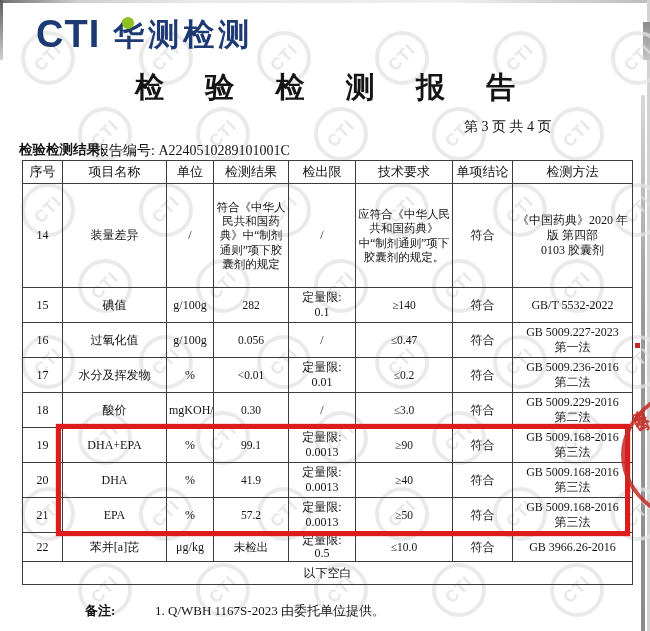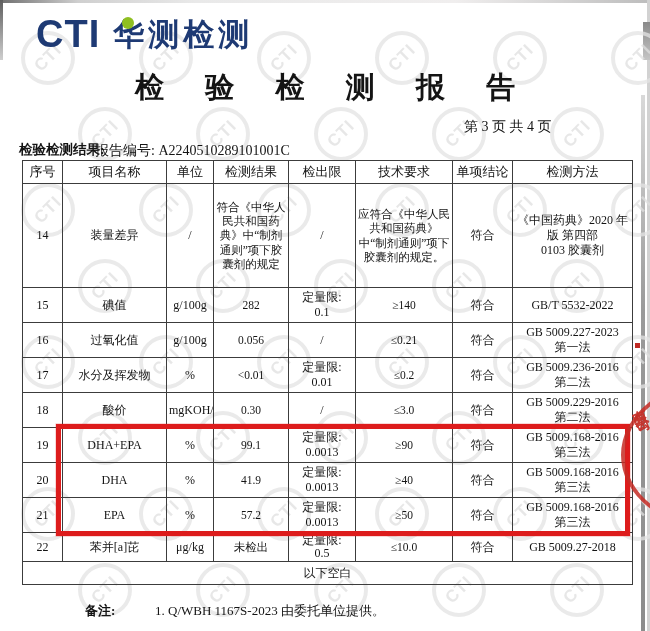--- a/index.html
+++ b/index.html
@@ -276,21 +276,21 @@
     <td class="c-req">≥140</td>
     <td class="c-concl">符合</td>
     <td class="c-method">GB/T  5532-2022</td>
   </tr>
         <tr>
     <td class="c-seq">16</td>
     <td class="c-name">过氧化值</td>
     <td class="c-unit">g/100g</td>
     <td class="c-result">0.056</td>
     <td class="c-limit">/</td>
-    <td class="c-req">≤0.21</td>
+    <td class="c-req">≤0.47</td>
     <td class="c-concl">符合</td>
     <td class="c-method">GB  5009.227-2023
 第一法</td>
   </tr>
         <tr>
     <td class="c-seq">17</td>
     <td class="c-name">水分及挥发物</td>
     <td class="c-unit">%</td>
     <td class="c-result">&lt;0.01</td>
     <td class="c-limit">定量限:
@@ -349,21 +349,21 @@
   </tr>
         <tr>
     <td class="c-seq">22</td>
     <td class="c-name">苯并[a]芘</td>
     <td class="c-unit">μg/kg</td>
     <td class="c-result">未检出</td>
     <td class="c-limit">定量限:
 0.5</td>
     <td class="c-req">≤10.0</td>
     <td class="c-concl">符合</td>
-    <td class="c-method">GB  5009.27-2018</td>
+    <td class="c-method">GB  3966.26-2016</td>
   </tr>
       </tbody>
     <tfoot>
       <tr class="blank-row">
         <td colspan="8">以下空白</td>
       </tr>
     </tfoot>
   </table>
 
   <div class="hl-box" style="border-color: rgb(221, 28, 28);"></div>

